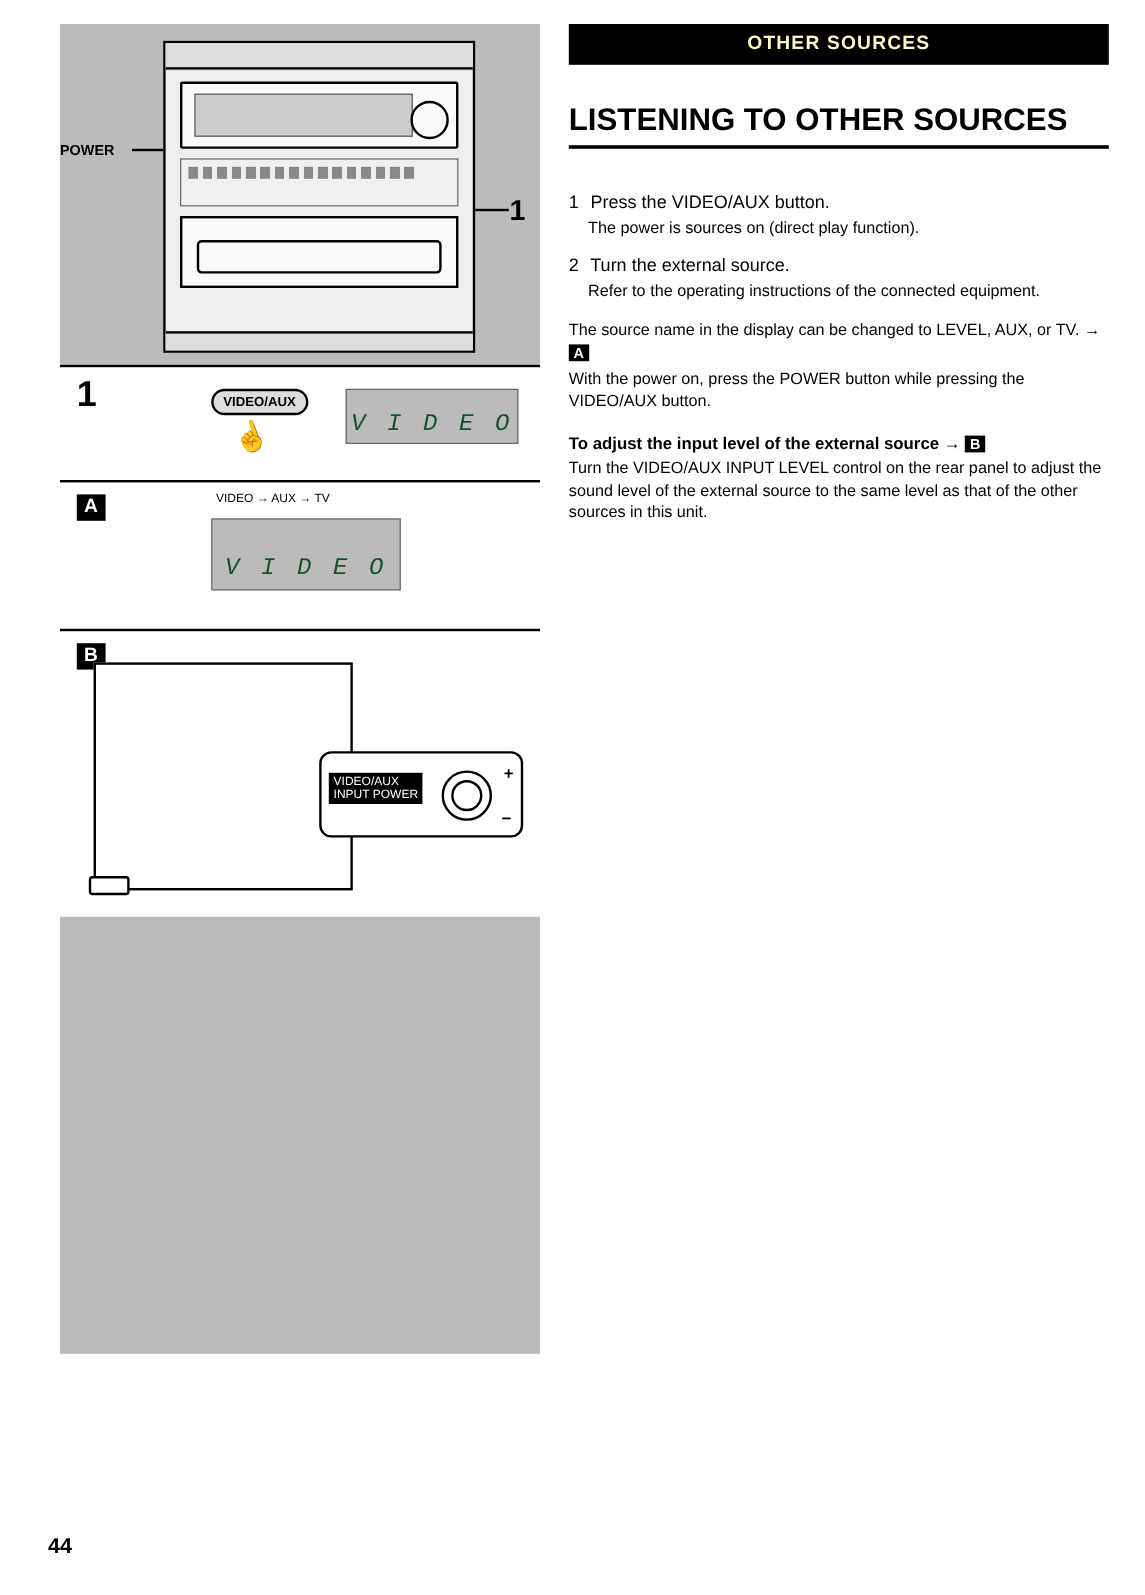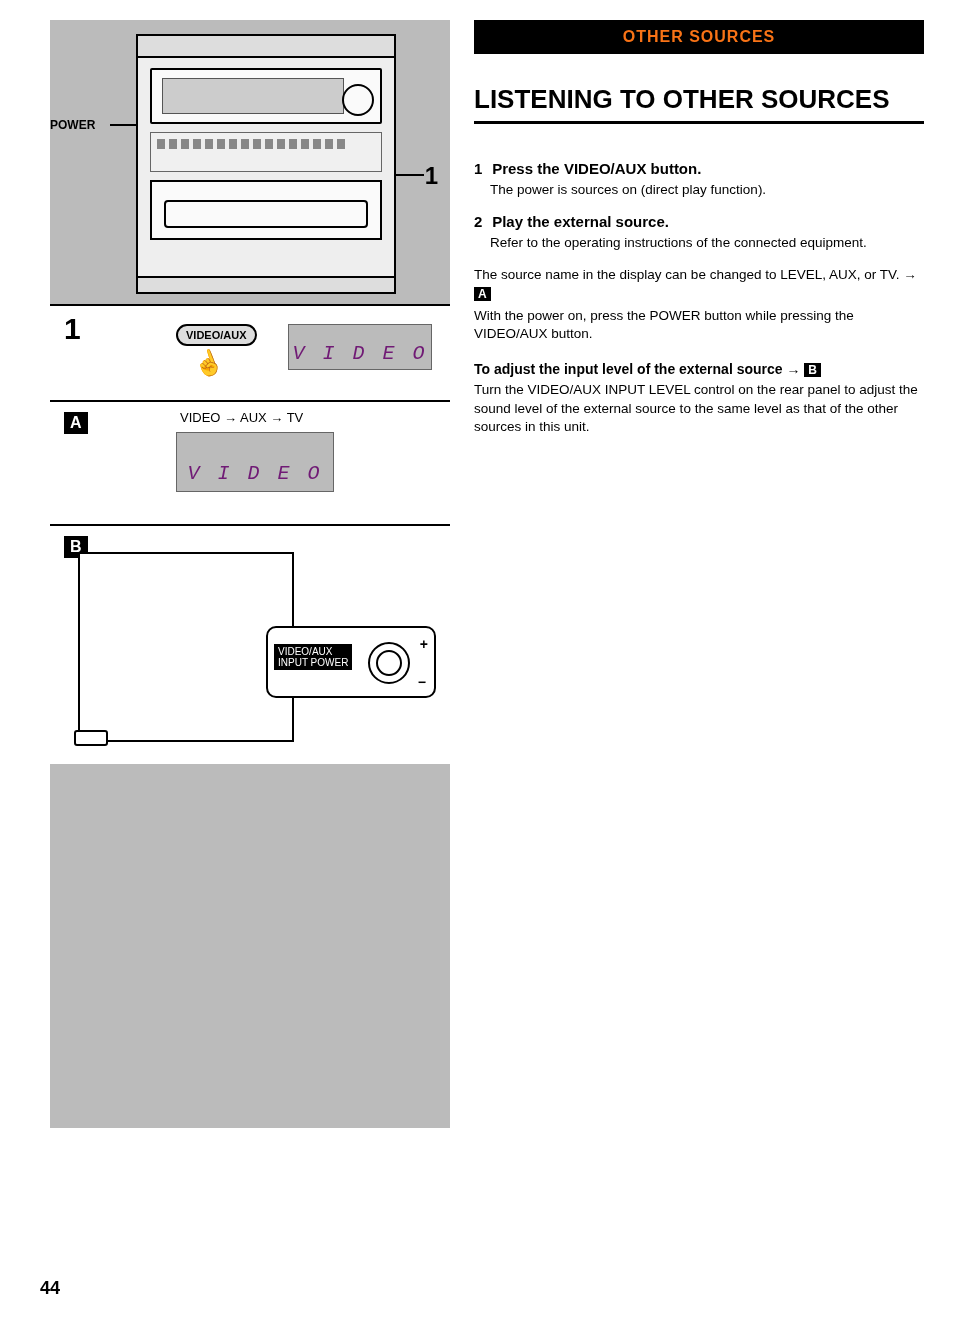--- a/index.html
+++ b/index.html
@@ -19,21 +19,21 @@
   .left-col {
     width: 400px;
     flex-shrink: 0;
   }
   .right-col {
     flex: 1;
     padding-top: 0;
   }
   .header-bar {
     background: #000;
-    color: #f97316;
+    color: #fef9c3;
     font-weight: bold;
     font-size: 16px;
     letter-spacing: 1px;
     text-align: center;
     padding: 8px 0;
     margin-bottom: 30px;
   }
   .title {
     font-size: 26px;
     font-weight: 700;
@@ -41,21 +41,21 @@
     padding-bottom: 6px;
     border-bottom: 3px solid #000;
     margin-bottom: 36px;
     font-family: Arial, sans-serif;
     font-stretch: condensed;
   }
   .step {
     margin-bottom: 14px;
   }
   .step-head {
-    font-weight: bold;
+    font-weight: normal;
     font-size: 15px;
     margin-bottom: 4px;
   }
   .step-num { display:inline-block; width:14px; }
   .step-body {
     font-size: 13.5px;
     line-height: 1.35;
     padding-left: 16px;
   }
   .sub-head {
@@ -220,35 +220,35 @@
     display:flex;
     align-items:flex-end;
     justify-content:center;
     padding-bottom:4px;
   }
   .lcd-txt {
     font-family: 'Courier New', monospace;
     font-size:20px;
     letter-spacing:3px;
     font-style:italic;
-    color:#701a75;
+    color:#14532d;
   }
   .ref-label {
     position:absolute;
     left:14px; top:10px;
     background:#000;
     color:#fff;
     font-weight:bold;
     font-size:16px;
     padding:2px 6px;
   }
   .cycle {
     position:absolute;
     left:130px; top:8px;
-    font-size:13px;
+    font-size:10px;
   }
   .lcd2 {
     position:absolute;
     left:126px; top:30px;
     width:158px; height:60px;
     background:#bbb;
     border:1px solid #666;
     display:flex;
     align-items:flex-end;
     justify-content:center;
@@ -369,21 +369,21 @@
       <div class="step-head">
         <span class="step-num">1</span>
         <span>Press the VIDEO/AUX button.</span>
       </div>
       <div class="step-body">The power is sources on (direct play function).</div>
     </div>
 
     <div class="step">
       <div class="step-head">
         <span class="step-num">2</span>
-        <span>Play the external source.</span>
+        <span>Turn the external source.</span>
       </div>
       <div class="step-body">Refer to the operating instructions of the connected equipment.</div>
     </div>
 
     <div class="para">
       <span>The source name in the display can be changed to LEVEL, AUX, or TV. →</span>
       <span class="ref-box">A</span>
     </div>
     <div class="para">With the power on, press the POWER button while pressing the VIDEO/AUX button.</div>
 

